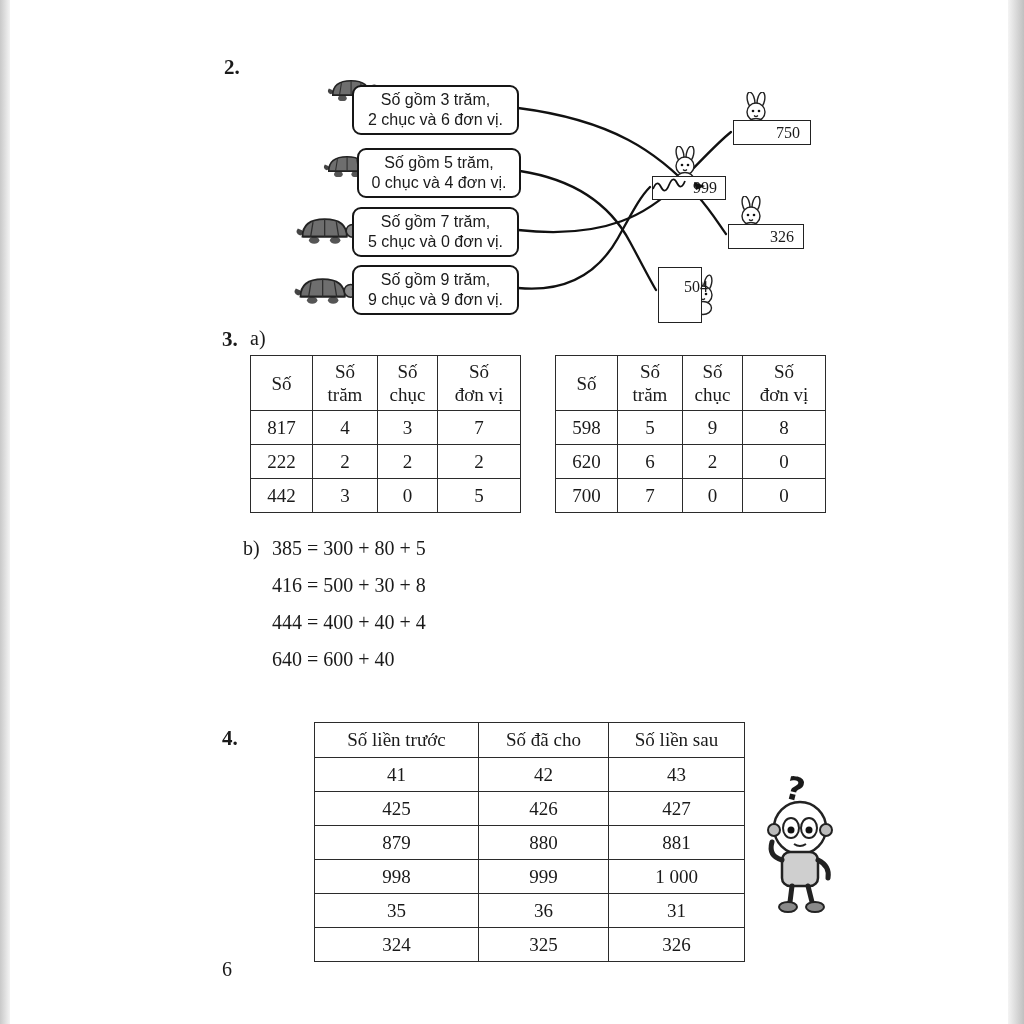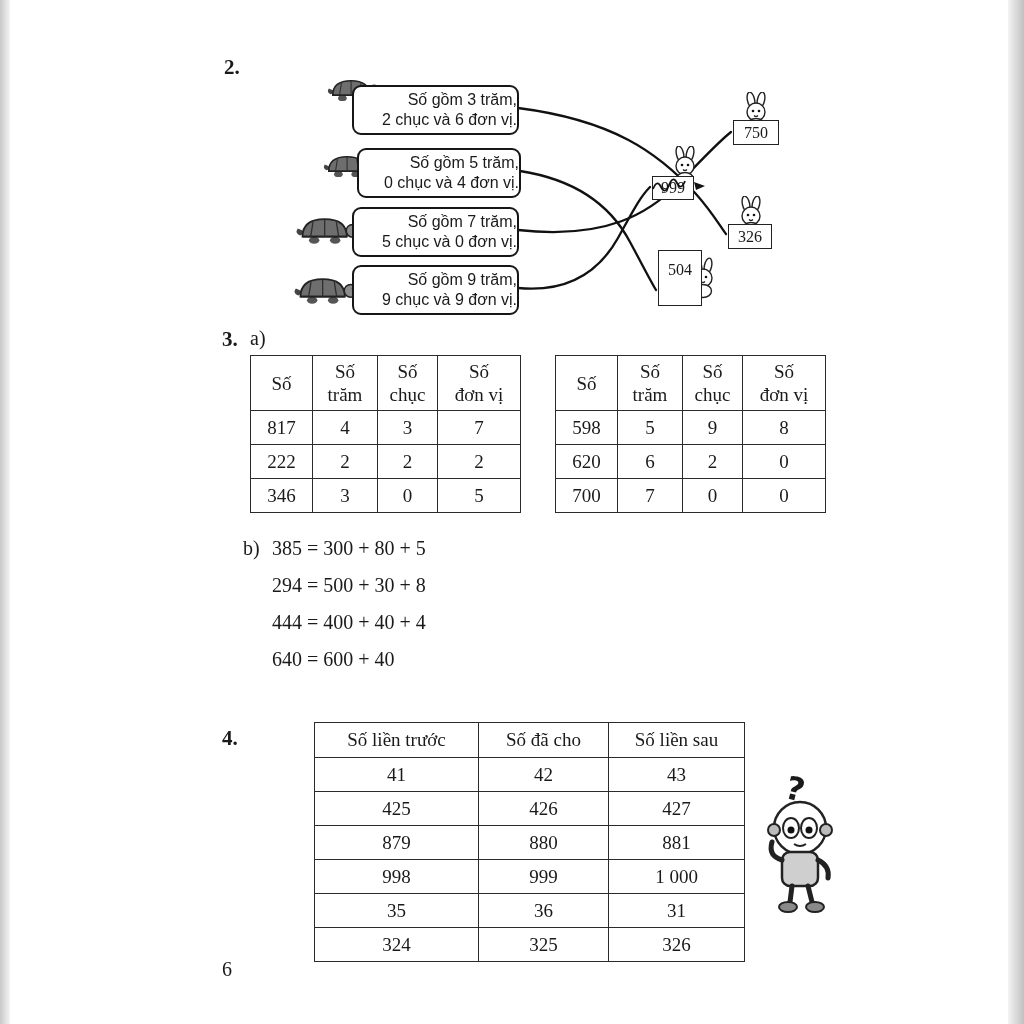--- a/index.html
+++ b/index.html
@@ -4,29 +4,29 @@
 <style>
   html,body{margin:0;padding:0;background:#ffffff;}
   .page{position:relative;width:1024px;height:1024px;background:#ffffff;
         font-family:"Liberation Serif",serif;color:#1a1a1a;overflow:hidden;}
   .edge{position:absolute;top:0;bottom:0;pointer-events:none;}
   .edge.left{left:0;width:10px;background:linear-gradient(90deg,#c9c9c9,#f4f4f4);}
   .edge.right{right:0;width:16px;background:linear-gradient(270deg,#c0c0c0,#f4f4f4);}
   .ex-num{position:absolute;font-weight:bold;font-size:21px;}
   .plain-lab{font-weight:normal;}
   .clue-box{position:absolute;border:2.5px solid #161616;border-radius:9px;background:#fff;
-            display:flex;flex-direction:column;justify-content:center;align-items:flex-end;
+            display:flex;flex-direction:column;justify-content:center;align-items:center;
             font-family:"Liberation Sans",sans-serif;font-size:16px;line-height:20px;
             text-align:center;z-index:3;}
   .sprite{position:absolute;z-index:2;}
   .answer{position:absolute;z-index:3;}
   .answer .rab{position:absolute;z-index:1;}
   .answer .sign{position:absolute;background:#fff;border:1.8px solid #222;
                 display:flex;align-items:center;justify-content:center;
-                font-size:16px;z-index:2;}
+                font-size:16px;z-index:2;padding-left:32px;}
   .answer .scribble{position:absolute;z-index:4;pointer-events:none;}
   .match-lines{position:absolute;left:0;top:0;pointer-events:none;z-index:1;}
   table.grid{border-collapse:collapse;position:absolute;font-size:19px;background:#fff;}
   table.grid th,table.grid td{border:1.8px solid #2b2b2b;text-align:center;font-weight:normal;padding:0 4px;}
   table.ex3 th{height:54px;vertical-align:middle;}
   table.ex3 td{height:33px;}
   table.ex3 th .hl{line-height:23px;}
   table.ex4 th{height:34px;}
   table.ex4 td{height:33px;}
   .eqs{position:absolute;left:243px;top:530px;font-size:20px;}
@@ -125,21 +125,21 @@
     </svg>
   </div>
 
   <div class="answer" style="left:728px;top:196px;width:50px;height:54px">
     <svg class="rab" style="left:6px;top:0" width="34" height="40" viewBox="0 0 34 40">
         <use href="#rabbit-def"></use>
       </svg>
     <div class="sign" style="left:0;top:28px;width:42px;height:23px">326</div>
   </div>
 
-  <div class="answer" style="left:658px;top:244px;width:74px;height:64px">
+  <div class="answer" style="left:658px;top:261px;width:74px;height:64px">
     <svg class="rab" style="left:28px;top:12px" width="34" height="44" viewBox="0 0 34 40">
         <use href="#rabbit-def"></use>
       </svg>
     <div class="sign" style="left:0;top:6px;width:44px;height:56px;align-items:flex-start;padding-top:10px;box-sizing:border-box">504</div>
   </div>
 
   <div class="ex-num" style="left:222px;top:327px">3.</div>
   <div class="ex-num plain-lab" style="left:250px;top:327px;font-size:20px">a)</div>
 
   <table class="grid ex3" style="left:250px;top:355px">
@@ -174,21 +174,21 @@
       <td>3</td>
       <td>7</td>
     </tr>
     <tr>
       <td>222</td>
       <td>2</td>
       <td>2</td>
       <td>2</td>
     </tr>
     <tr>
-      <td>346</td>
+      <td>442</td>
       <td>3</td>
       <td>0</td>
       <td>5</td>
     </tr>
   </tbody>
     </table>
 
   <table class="grid ex3" style="left:555px;top:355px">
     <colgroup>
         <col style="width:62px">
@@ -236,21 +236,21 @@
   </tbody>
     </table>
 
   <div class="eqs">
     <div class="row">
       <span class="pfx">b)</span>
       <span>385 = 300 + 80 + 5</span>
     </div>
     <div class="row">
       <span class="pfx"></span>
-      <span>294 = 500 + 30 + 8</span>
+      <span>416 = 500 + 30 + 8</span>
     </div>
     <div class="row">
       <span class="pfx"></span>
       <span>444 = 400 + 40 + 4</span>
     </div>
     <div class="row">
       <span class="pfx"></span>
       <span>640 = 600 + 40</span>
     </div>
   </div>

